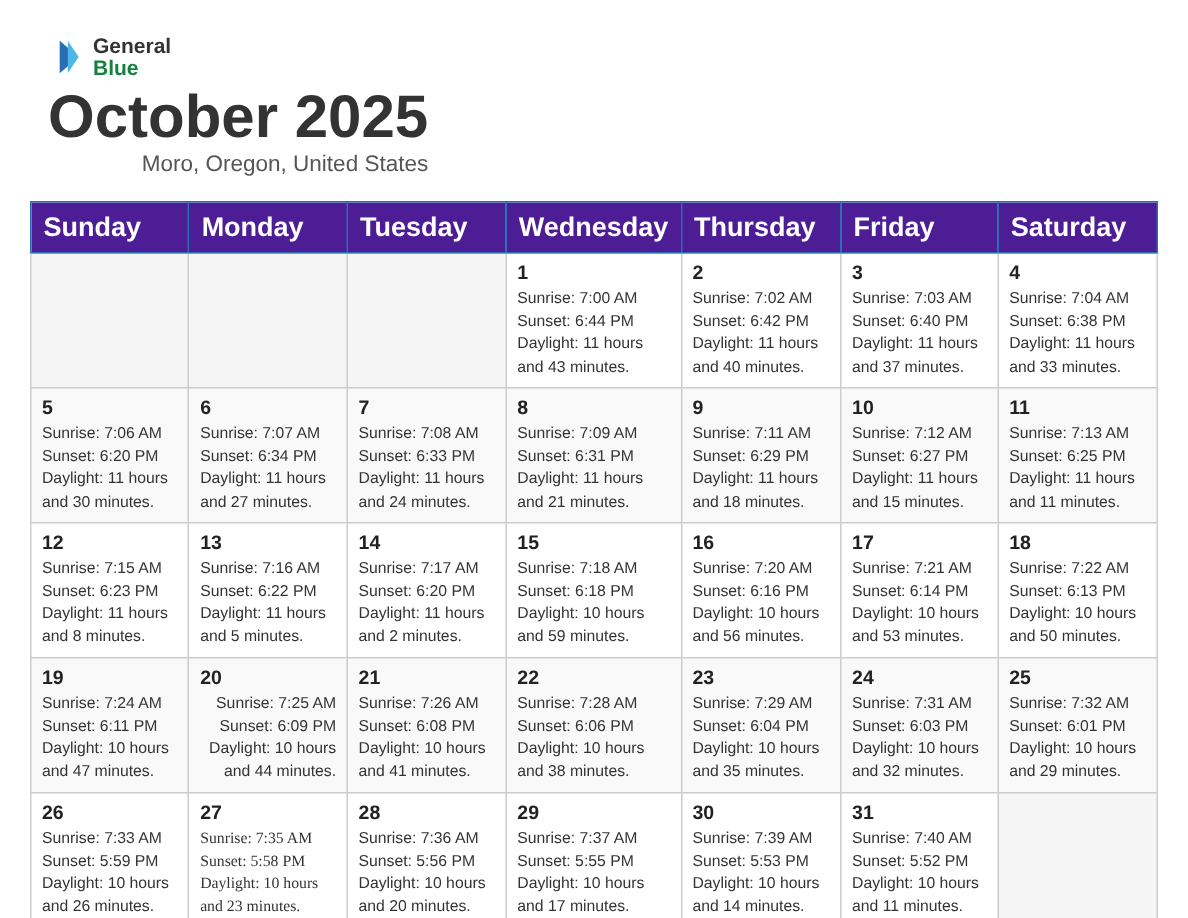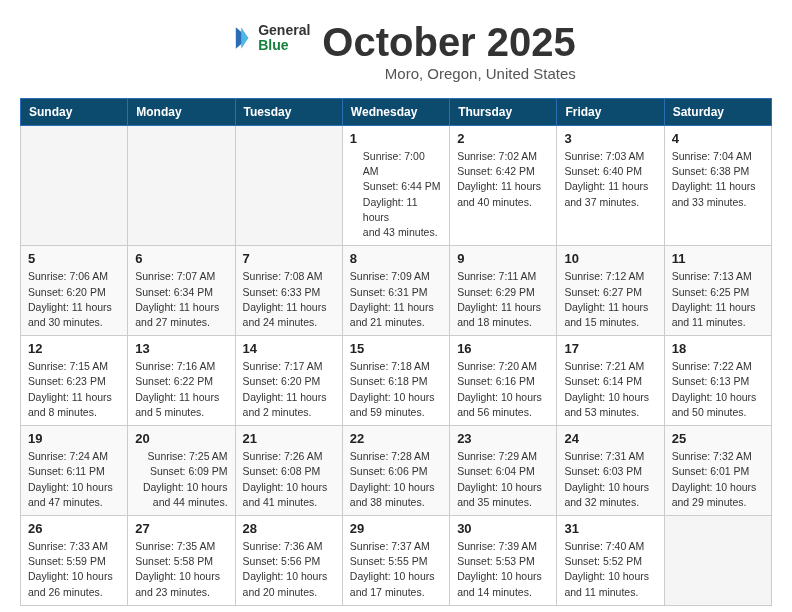--- a/index.html
+++ b/index.html
@@ -8,20 +8,21 @@
       background: #fff;
       width: 792px;
       min-height: 612px;
       padding: 20px;
     }
     .header {
       display: flex;
       justify-content: center;
       align-items: flex-start;
       margin-bottom: 16px;
+      flex-direction: column;
     }
     .logo {
       display: flex;
       align-items: center;
       gap: 6px;
     }
     .logo-text {
       display: flex;
       flex-direction: column;
       line-height: 1.1;
@@ -51,25 +52,25 @@
     }
     .location {
       font-size: 15px;
       color: #555;
     }
     .calendar {
       width: 100%;
       border-collapse: collapse;
     }
     .calendar th {
-      background: #0c4a6e;
+      background: #4c1d95;
       color: #fff;
       text-align: left;
       padding: 6px 8px;
-      font-size: 12px;
+      font-size: 18px;
       font-weight: bold;
       border: 1px solid #2a6db5;
     }
     .calendar td {
       border: 1px solid #ccc;
       vertical-align: top;
       padding: 5px 7px;
       width: 107px;
       min-height: 80px;
       font-size: 11px;
@@ -129,21 +130,21 @@
         <th>Saturday</th>
       </tr>
   </thead>
   <tbody id="calendar-body">
   <tr>
         <td class="empty"></td>
         <td class="empty"></td>
         <td class="empty"></td>
         <td>
           <div class="day-num">1</div>
-          <div class="day-info" style="white-space: pre-line; margin-left: 13px;">Sunrise: 7:00 AM
+          <div class="day-info" style="white-space: pre-line;">Sunrise: 7:00 AM
 Sunset: 6:44 PM
 Daylight: 11 hours
 and 43 minutes.</div>
         </td>
         <td>
           <div class="day-num">2</div>
           <div class="day-info" style="white-space: pre-line;">Sunrise: 7:02 AM
 Sunset: 6:42 PM
 Daylight: 11 hours
 and 40 minutes.</div>
@@ -319,21 +320,21 @@
       <tr>
         <td>
           <div class="day-num">26</div>
           <div class="day-info" style="white-space: pre-line;">Sunrise: 7:33 AM
 Sunset: 5:59 PM
 Daylight: 10 hours
 and 26 minutes.</div>
         </td>
         <td>
           <div class="day-num">27</div>
-          <div class="day-info" style="white-space: pre-line;">Sunrise: 7:35 AM
+          <div class="day-info" style="white-space: pre-line; font-family: Liberation Serif, serif;">Sunrise: 7:35 AM
 Sunset: 5:58 PM
 Daylight: 10 hours
 and 23 minutes.</div>
         </td>
         <td>
           <div class="day-num">28</div>
           <div class="day-info" style="white-space: pre-line;">Sunrise: 7:36 AM
 Sunset: 5:56 PM
 Daylight: 10 hours
 and 20 minutes.</div>

